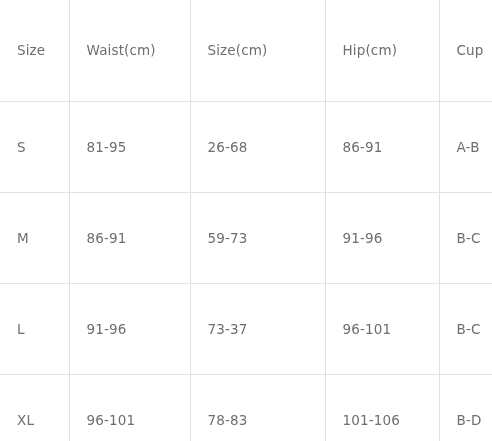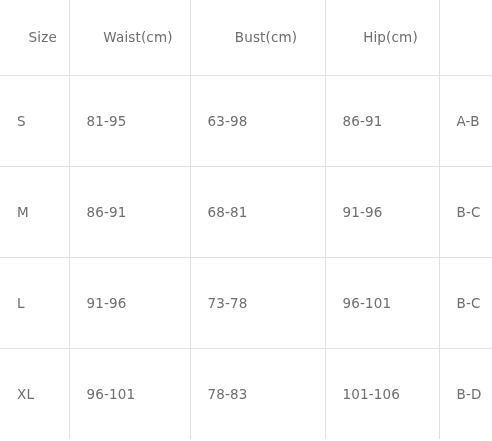--- a/index.html
+++ b/index.html
@@ -51,23 +51,22 @@
     font-weight: normal;
     font-size: 13.5px;
     line-height: 1.2;
     color: #6e6e6e;
     letter-spacing: 0.15px;
     white-space: nowrap;
     background: #ffffff;
   }
 
   table.size-chart thead th {
-    height: 76px;
+    height: 102px;
     color: #6e6e6e;
-    text-align: center;
   }
 
   table.size-chart tr > *:first-child {
     border-left: none;
   }
 
   
   table.size-chart tbody tr:last-child > * {
     border-bottom: none;
   }
@@ -81,44 +80,44 @@
       <col class="c-size">
       <col class="c-bust">
       <col class="c-waist">
       <col class="c-hip">
       <col class="c-cup">
     </colgroup>
     <thead>
       <tr>
         <th>Size</th>
         <th>Waist(cm)</th>
-        <th>Bust(cm)</th>
+        <th>Size(cm)</th>
         <th>Hip(cm)</th>
         <th>Cup</th>
       </tr>
     </thead>
     <tbody>
       <tr>
         <td>S</td>
         <td>81-95</td>
-        <td>63-98</td>
+        <td>26-68</td>
         <td>86-91</td>
         <td>A-B</td>
       </tr>
       <tr>
         <td>M</td>
         <td>86-91</td>
-        <td>68-81</td>
+        <td>59-73</td>
         <td>91-96</td>
         <td>B-C</td>
       </tr>
       <tr>
         <td>L</td>
         <td>91-96</td>
-        <td>73-78</td>
+        <td>73-37</td>
         <td>96-101</td>
         <td>B-C</td>
       </tr>
       <tr>
         <td>XL</td>
         <td>96-101</td>
         <td>78-83</td>
         <td>101-106</td>
         <td>B-D</td>
       </tr>

